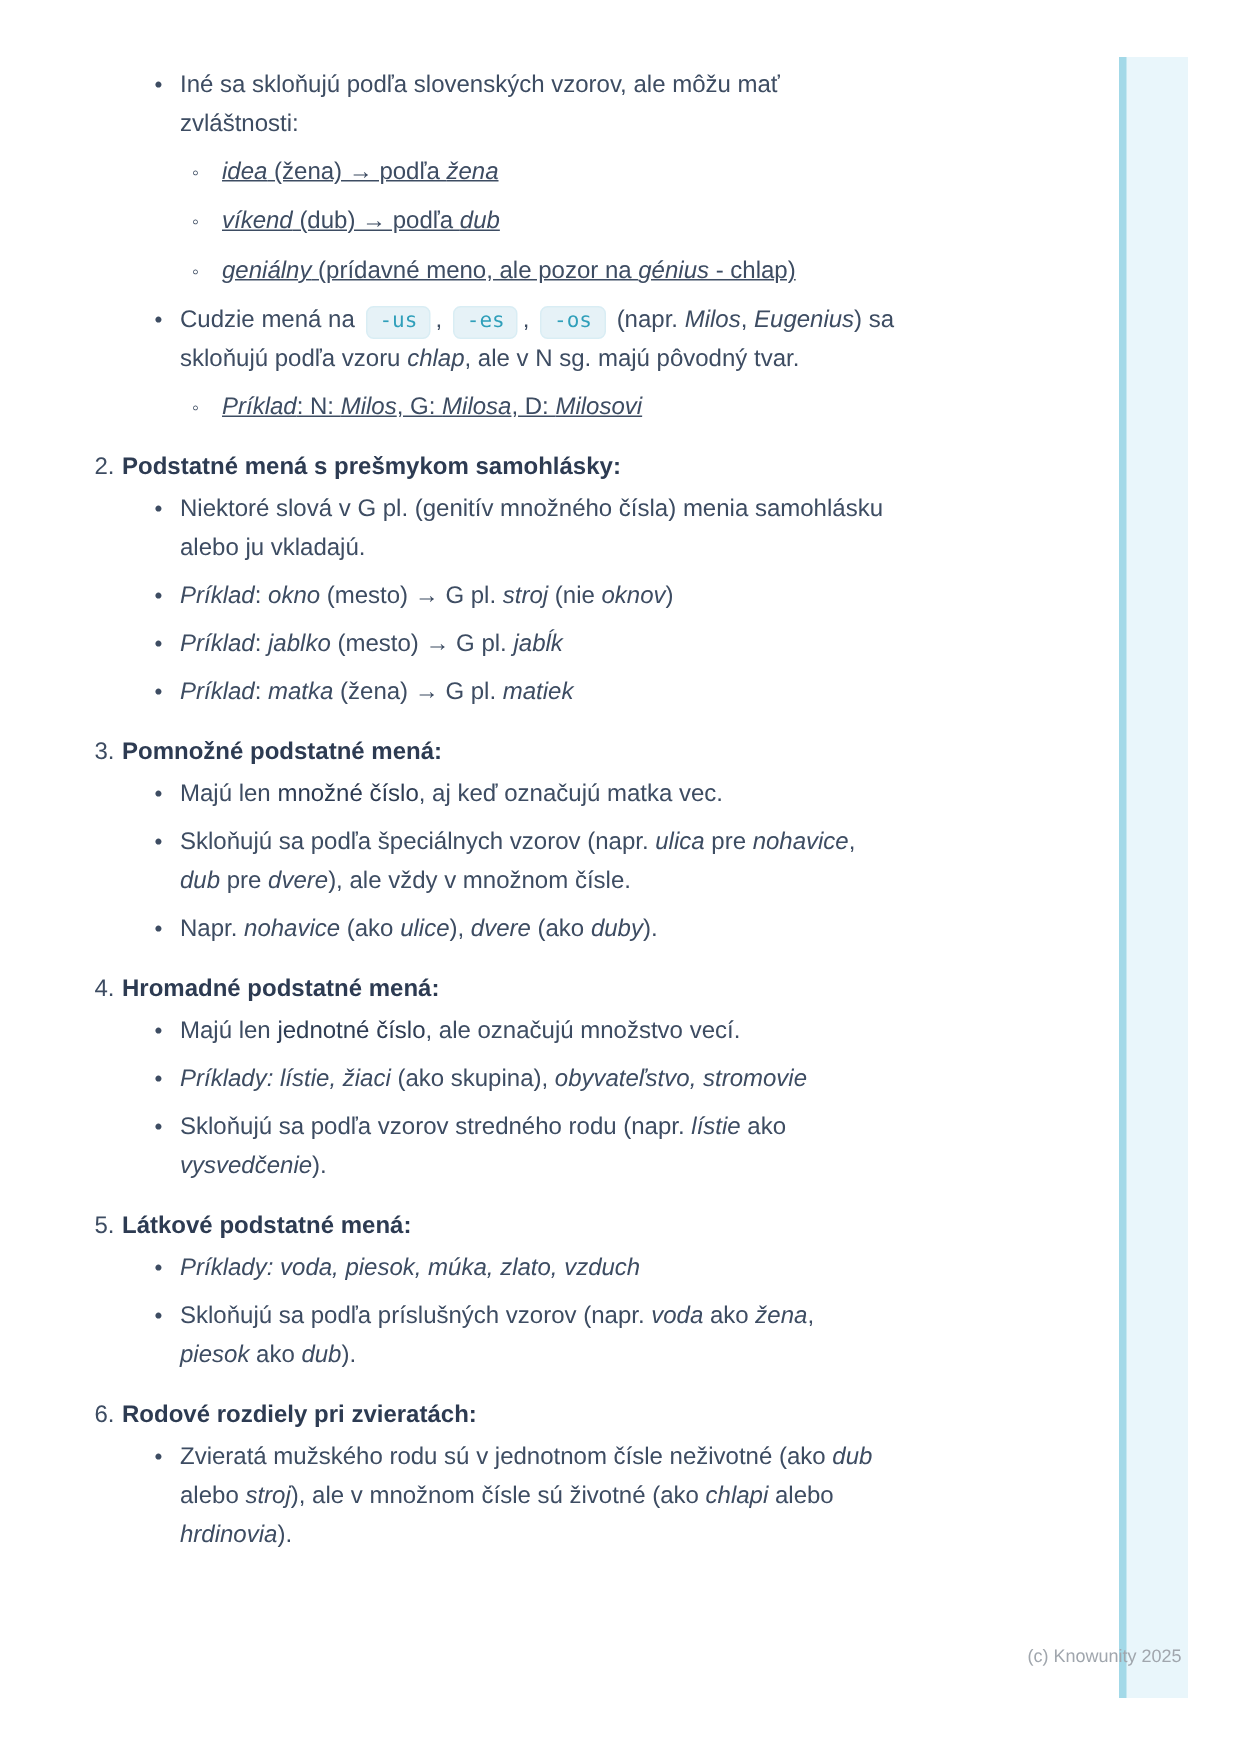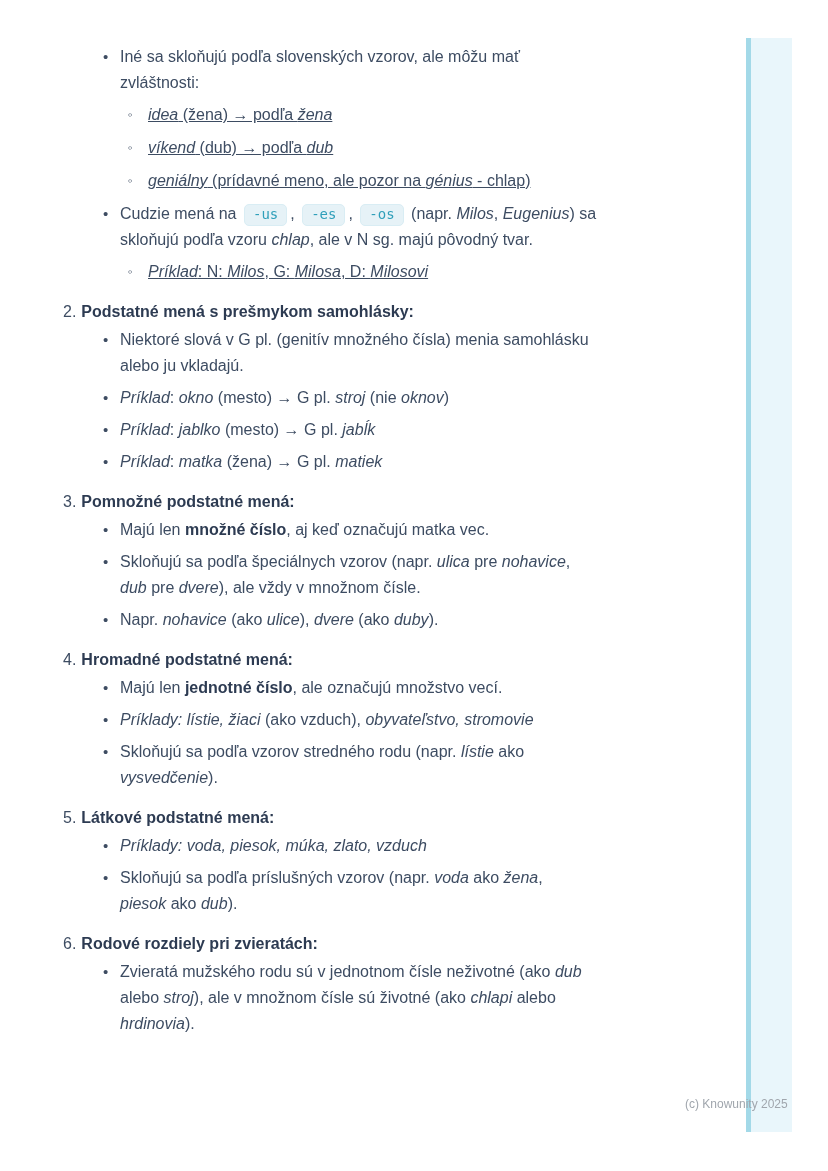--- a/index.html
+++ b/index.html
@@ -64,21 +64,21 @@
     white-space: pre-line;
     text-decoration: underline;
   }
   .li2::before {
     content: "\25E6";
     position: absolute;
     left: 0; top: 0;
     font-size: 13px;
   }
   .s-i { font-style: italic; }
-  .s-b { font-weight: bold; color: var(--bold-text); margin-top: 36px; }
+  .s-b { font-weight: normal; color: var(--bold-text); margin-top: 36px; }
   .s-c {
     display: inline-block;
     font-family: "DejaVu Sans Mono", monospace;
     font-style: normal;
     font-size: 14px;
     line-height: 17px;
     color: var(--code-text);
     background: var(--code-bg);
     border: 1px solid var(--code-border);
     border-radius: 5px;
@@ -125,21 +125,21 @@
       </div>
       <div class="li1"><span>Majú len </span><span class="s-b">množné číslo</span><span>, aj keď označujú matka vec.</span></div>
       <div class="li1"><span>Skloňujú sa podľa špeciálnych vzorov (napr. </span><span class="s-i">ulica</span><span> pre </span><span class="s-i">nohavice</span><span>,
 </span><span class="s-i">dub</span><span> pre </span><span class="s-i">dvere</span><span>), ale vždy v množnom čísle.</span></div>
       <div class="li1"><span>Napr. </span><span class="s-i">nohavice</span><span> (ako </span><span class="s-i">ulice</span><span>), </span><span class="s-i">dvere</span><span> (ako </span><span class="s-i">duby</span><span>).</span></div>
       <div class="h">
         <span class="num">4.</span>
         <span class="ht">Hromadné podstatné mená:</span>
       </div>
       <div class="li1"><span>Majú len </span><span class="s-b">jednotné číslo</span><span>, ale označujú množstvo vecí.</span></div>
-      <div class="li1"><span class="s-i">Príklady: lístie, žiaci</span><span> (ako vzduch), </span><span class="s-i">obyvateľstvo, stromovie</span></div>
+      <div class="li1"><span class="s-i">Príklady: lístie, žiaci</span><span> (ako skupina), </span><span class="s-i">obyvateľstvo, stromovie</span></div>
       <div class="li1"><span>Skloňujú sa podľa vzorov stredného rodu (napr. </span><span class="s-i">lístie</span><span> ako
 </span><span class="s-i">vysvedčenie</span><span>).</span></div>
       <div class="h">
         <span class="num">5.</span>
         <span class="ht">Látkové podstatné mená:</span>
       </div>
       <div class="li1"><span class="s-i">Príklady: voda, piesok, múka, zlato, vzduch</span></div>
       <div class="li1"><span>Skloňujú sa podľa príslušných vzorov (napr. </span><span class="s-i">voda</span><span> ako </span><span class="s-i">žena</span><span>,
 </span><span class="s-i">piesok</span><span> ako </span><span class="s-i">dub</span><span>).</span></div>
       <div class="h">

